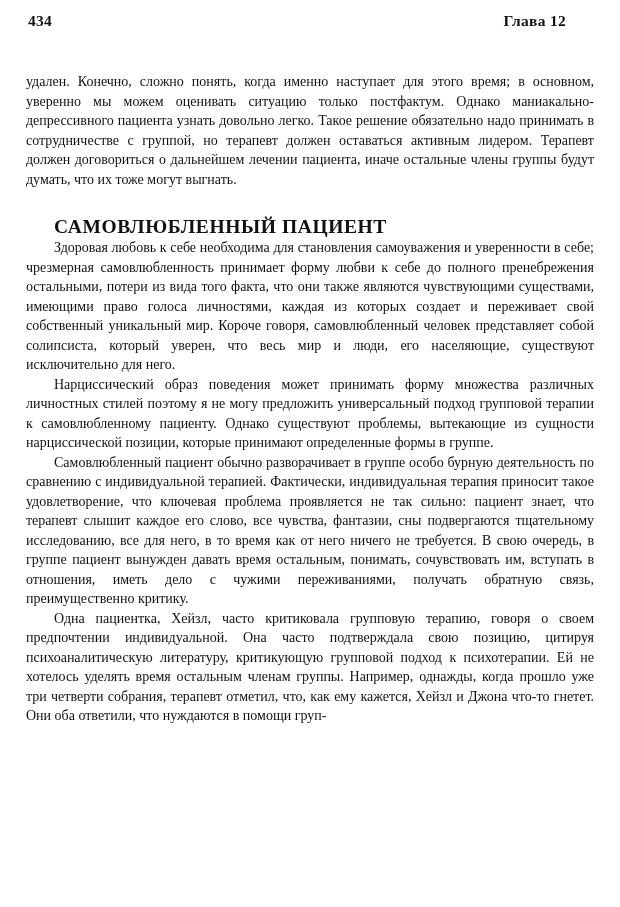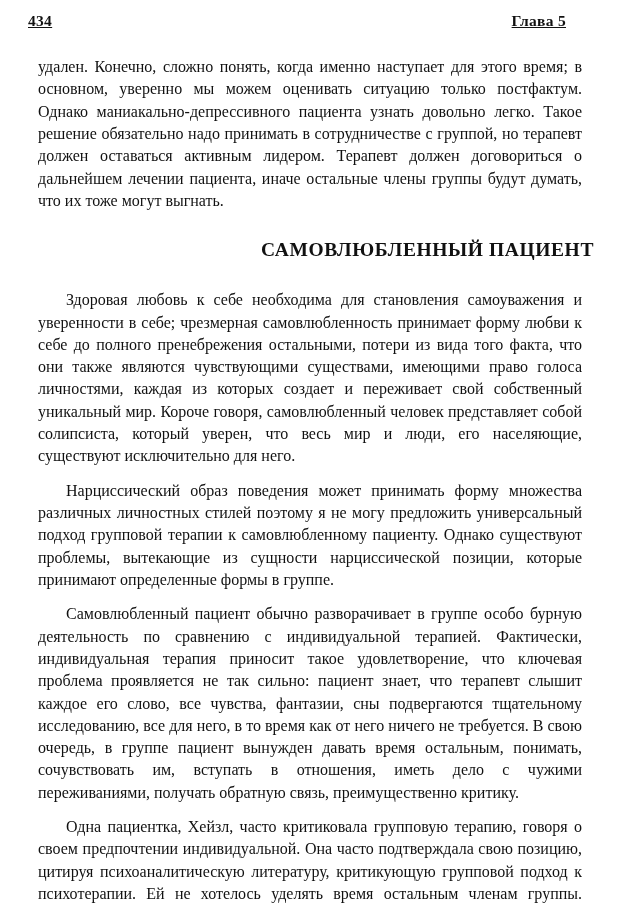--- a/index.html
+++ b/index.html
@@ -22,64 +22,63 @@
     padding: 12px 26px 0 26px;
     position: relative;
   }
   .running-head {
     display: flex;
     justify-content: space-between;
     align-items: baseline;
     font-size: 15.5px;
     font-weight: bold;
     letter-spacing: 0.3px;
-    margin-bottom: 26px;
+    margin-bottom: 42px;
     padding: 0 2px;
-    text-decoration: underline;
   }
   .running-head .folio {
     font-weight: bold;
   }
   .running-head .chapter {
     font-weight: bold;
     padding-right: 26px;
   }
   .body-text p {
-    margin: 12px;
-    font-size: 16px;
+    margin: 0;
+    font-size: 14px;
     line-height: 1.395;
     text-align: justify;
     text-justify: inter-word;
     hyphens: manual;
   }
   .body-text p.indent {
     text-indent: 28px;
     font-family: Liberation Serif, serif;
   }
   h2.section-title {
     font-size: 19.5px;
     font-weight: bold;
     letter-spacing: 0.6px;
-    margin: 27px 0 28px 0;
-    text-align: right;
+    margin: 27px 0 0 0;
+    text-align: left;
     text-transform: uppercase;
     padding-left: 28px;
   }
   .lastline-clip {
     overflow: hidden;
   }
 </style>
 </head>
 <body>
 
 <div class="page">
 
   <div class="running-head">
     <span class="folio">434</span>
-    <span class="chapter">Глава 5</span>
+    <span class="chapter">Глава 12</span>
   </div>
 
   <div class="body-text">
 
     <p>удален. Конечно, сложно понять, когда именно наступает для этого время; в основном, уверенно мы можем оценивать ситуацию только постфактум. Однако маниакально-депрессивного пациента узнать довольно легко. Такое решение обязательно надо принимать в сотрудничестве с группой, но терапевт должен оставаться активным лидером. Терапевт должен договориться о дальнейшем лечении пациента, иначе остальные члены группы будут думать, что их тоже могут выгнать.</p>
 
     <h2 class="section-title">САМОВЛЮБЛЕННЫЙ ПАЦИЕНТ</h2>
 
     <p class="indent">Здоровая любовь к себе необходима для становления самоуважения и уверенности в себе; чрезмерная самовлюбленность принимает форму любви к себе до полного пренебрежения остальными, потери из вида того факта, что они также являются чувствующими существами, имеющими право голоса личностями, каждая из которых создает и переживает свой собственный уникальный мир. Короче говоря, самовлюбленный человек представляет собой солипсиста, который уверен, что весь мир и люди, его населяющие, существуют исключительно для него.</p>
     <p class="indent">Нарциссический образ поведения может принимать форму множества различных личностных стилей поэтому я не могу предложить универсальный подход групповой терапии к самовлюбленному пациенту. Однако существуют проблемы, вытекающие из сущности нарциссической позиции, которые принимают определенные формы в группе.</p>

